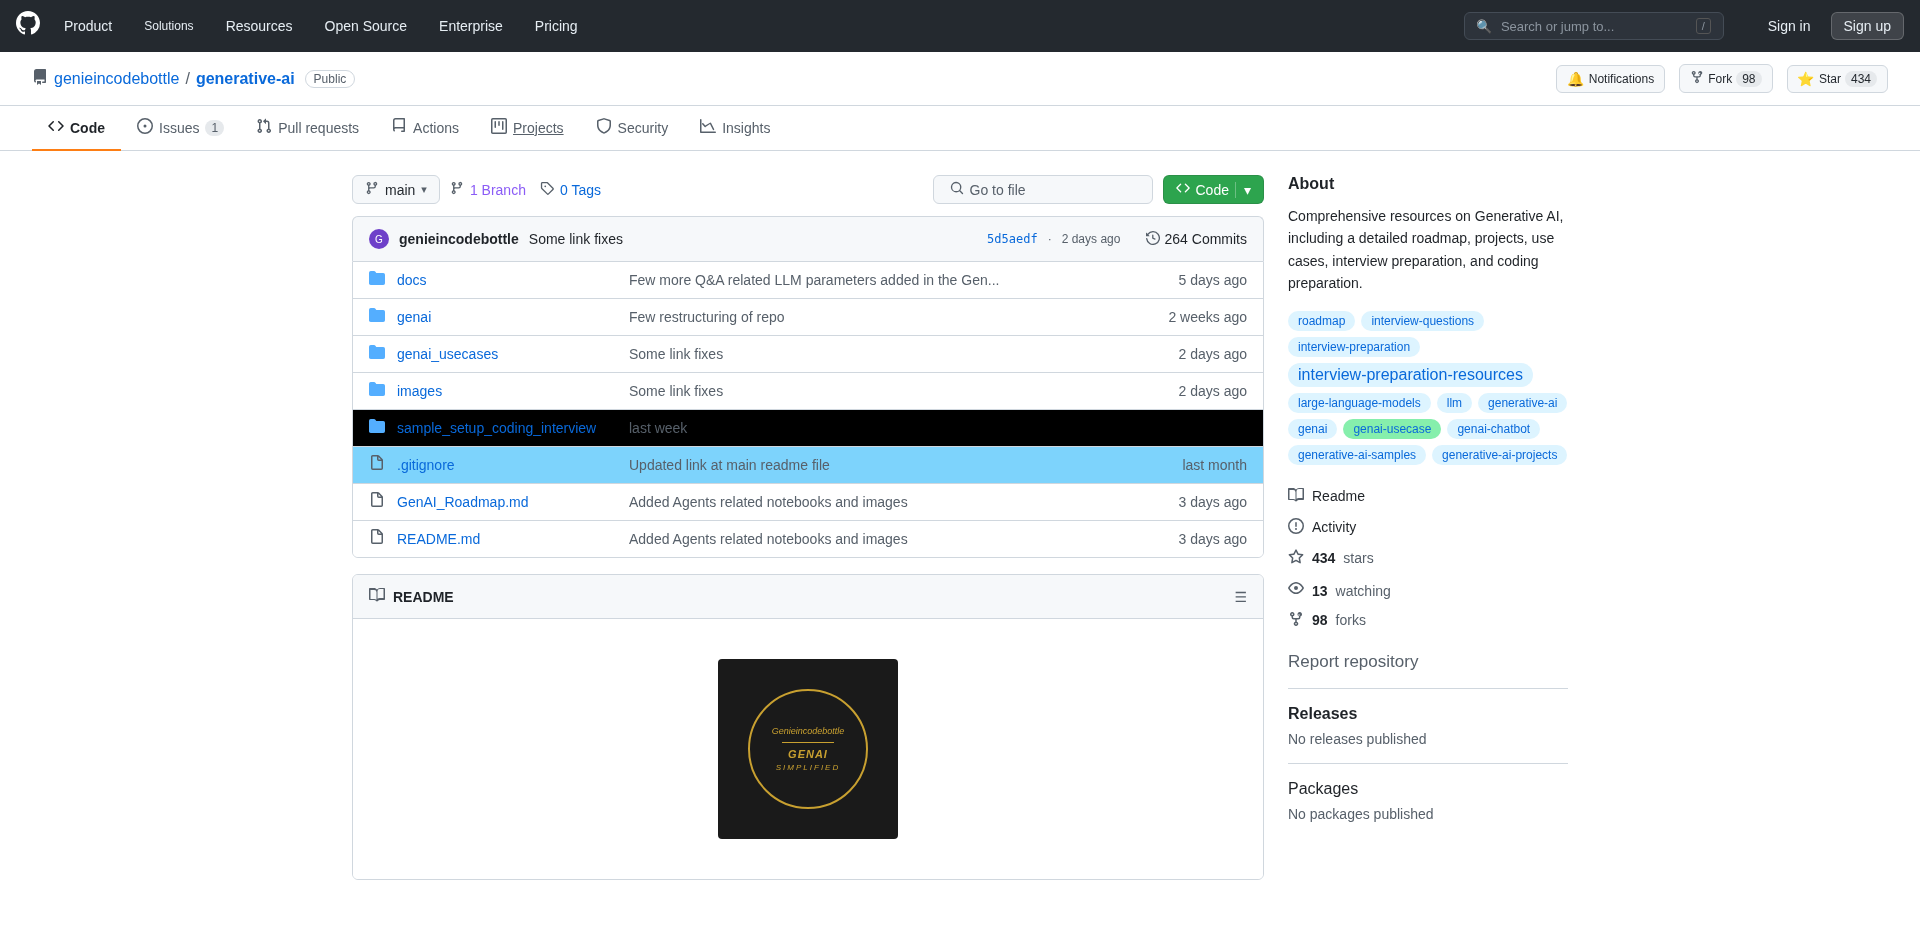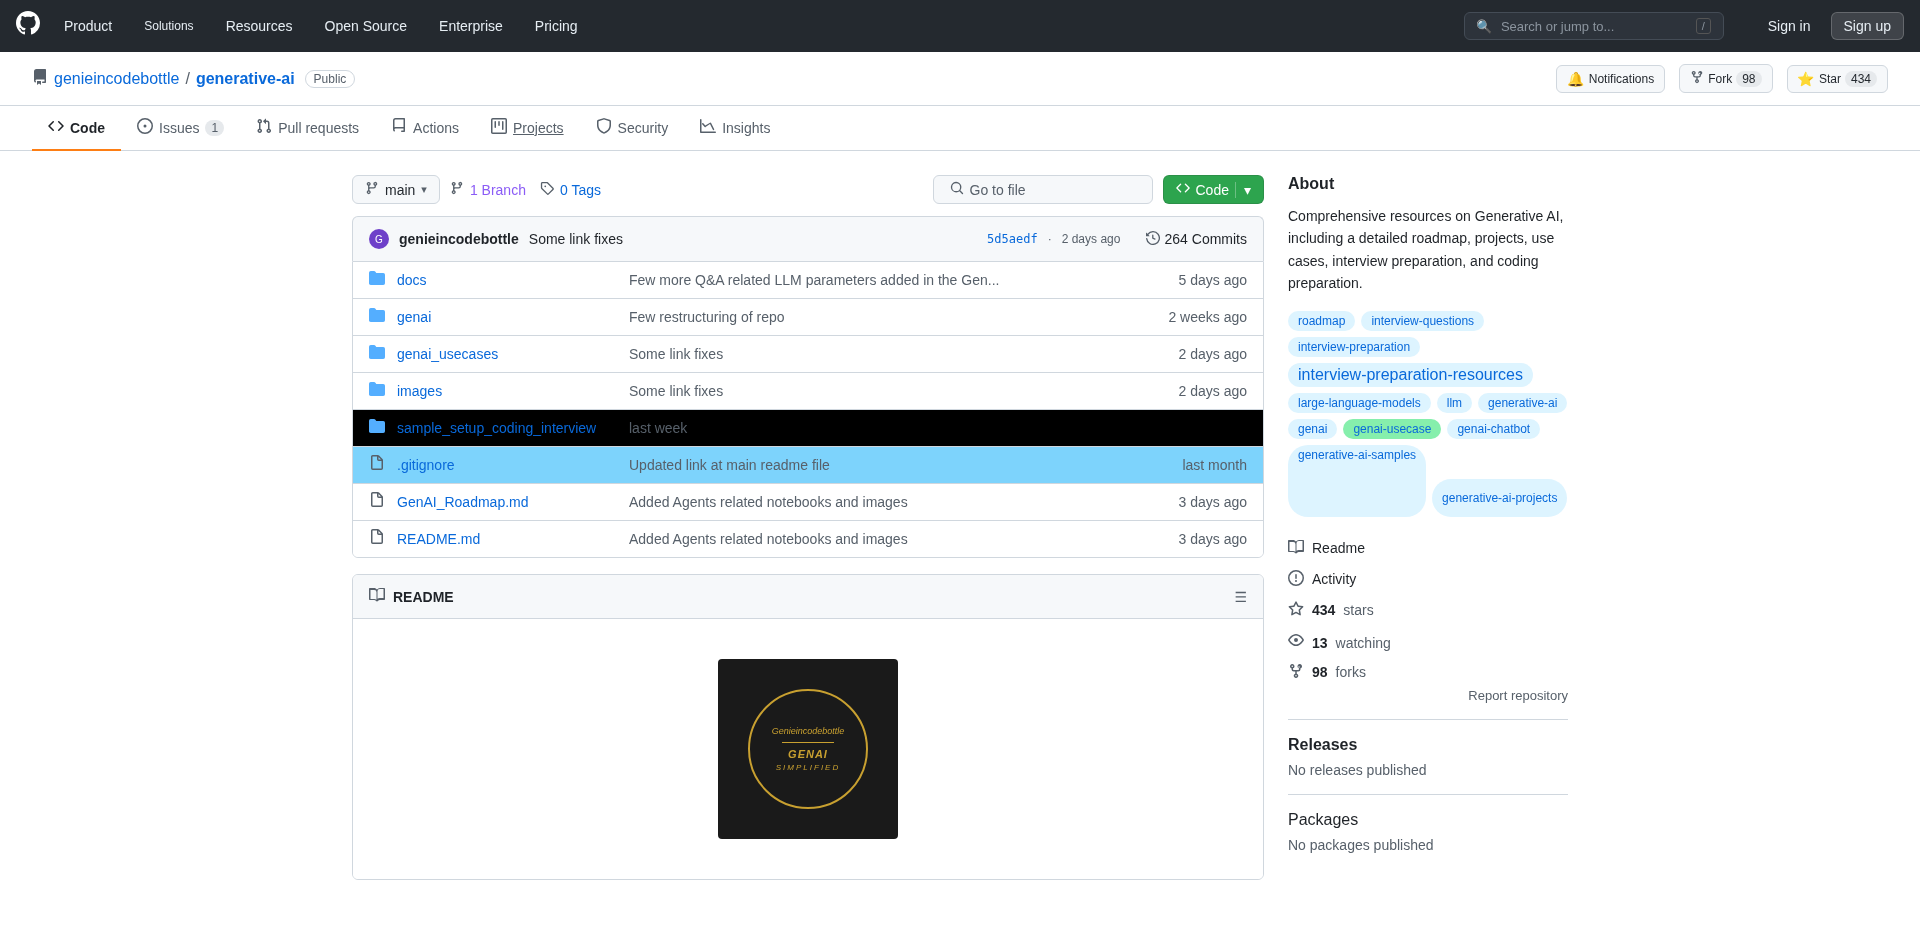--- a/index.html
+++ b/index.html
@@ -319,21 +319,21 @@
       <span style="background:#ddf4ff; color:#0969da; border-radius:20px; padding:3px 10px; font-size:12px; cursor:pointer;">interview-questions</span>
       <span style="background:#ddf4ff; color:#0969da; border-radius:20px; padding:3px 10px; font-size:12px; cursor:pointer;">interview-preparation</span>
       <span style="background:#ddf4ff; color:#0969da; border-radius:20px; padding:3px 10px; font-size:16px; cursor:pointer;">interview-preparation-resources</span>
       <span style="background:#ddf4ff; color:#0969da; border-radius:20px; padding:3px 10px; font-size:12px; cursor:pointer;">large-language-models</span>
       <span style="background:#ddf4ff; color:#0969da; border-radius:20px; padding:3px 10px; font-size:12px; cursor:pointer;">llm</span>
       <span style="background:#ddf4ff; color:#0969da; border-radius:20px; padding:3px 10px; font-size:12px; cursor:pointer;">generative-ai</span>
       <span style="background:#ddf4ff; color:#0969da; border-radius:20px; padding:3px 10px; font-size:12px; cursor:pointer;">genai</span>
       <span style="background:#86efac; color:#0969da; border-radius:20px; padding:3px 10px; font-size:12px; cursor:pointer;">genai-usecase</span>
       <span style="background:#ddf4ff; color:#0969da; border-radius:20px; padding:3px 10px; font-size:12px; cursor:pointer;">genai-chatbot</span>
       <span style="background:#ddf4ff; color:#0969da; border-radius:20px; padding:3px 10px; font-size:12px; cursor:pointer;">generative-ai-samples</span>
-      <span style="background:#ddf4ff; color:#0969da; border-radius:20px; padding:12px 10px; font-size:12px; cursor:pointer;margin-top:34px;">generative-ai-projects</span>
+      <span style="background:#ddf4ff; color:#0969da; border-radius:20px; padding:3px 10px; font-size:12px; cursor:pointer;">generative-ai-projects</span>
     </div>
 
     <div style="display:flex; align-items:center; gap:8px; padding:6px 0; font-size:14px; color:#57606a; cursor:pointer;">
       <span>
         <svg width="16" height="16" viewBox="0 0 16 16" fill="#57606a">
             <path fill-rule="evenodd" d="M0 1.75A.75.75 0 01.75 1h4.253c1.227 0 2.317.59 3 1.501A3.744 3.744 0 0111.006 1h4.245a.75.75 0 01.75.75v10.5a.75.75 0 01-.75.75h-4.507a2.25 2.25 0 00-1.591.659l-.622.621a.75.75 0 01-1.06 0l-.622-.621A2.25 2.25 0 005.258 13H.75a.75.75 0 01-.75-.75V1.75zm8.5 2.502a2.25 2.25 0 012.25-2.252H14.5v9h-3.757a3.75 3.75 0 00-2.243.743V4.252zm-1 8.49a3.75 3.75 0 00-2.243-.742H1.5v-9h3.75a2.25 2.25 0 012.25 2.252v8.24z"></path>
           </svg>
       </span>
       <span style="color:#1f2328;">Readme</span>
     </div>
@@ -366,21 +366,21 @@
     <div style="display:flex; align-items:center; gap:8px; padding:6px 0; font-size:14px; cursor:pointer;">
       <span>
         <svg width="16" height="16" viewBox="0 0 16 16" fill="#57606a">
             <path fill-rule="evenodd" d="M5 3.25a.75.75 0 11-1.5 0 .75.75 0 011.5 0zm0 2.122a2.25 2.25 0 10-1.5 0v.878A2.25 2.25 0 005.75 8.5h1.5v2.128a2.251 2.251 0 101.5 0V8.5h1.5a2.25 2.25 0 002.25-2.25v-.878a2.25 2.25 0 10-1.5 0v.878a.75.75 0 01-.75.75h-4.5A.75.75 0 015 6.25v-.878zm3.75 7.378a.75.75 0 11-1.5 0 .75.75 0 011.5 0zm3-8.75a.75.75 0 11-1.5 0 .75.75 0 011.5 0z"></path>
           </svg>
       </span>
       <span style="font-weight:600; color:#1f2328;">98</span>
       <span style="color:#57606a;">forks</span>
     </div>
 
-    <span style="color:#57606a; font-size:13px; cursor:pointer; display:block; margin-top:0;text-align:right;">Report repository</span>
+    <span style="color:#57606a; font-size:17px; cursor:pointer; display:block; margin-top:16px;">Report repository</span>
 
     <hr style="border:none; border-top:1px solid #d0d7de; margin:16px 0;">
 
     <h3 style="font-size:16px; font-weight:600; color:#1f2328; margin-bottom:8px;">Releases</h3>
     <p style="font-size:14px; color:#57606a;">No releases published</p>
 
     <hr style="border:none; border-top:1px solid #d0d7de; margin:16px 0;">
 
     <h3 style="font-size:16px; font-weight:400; color:#1f2328; margin-bottom:8px;">Packages</h3>
     <p style="font-size:14px; color:#57606a;">No packages published</p>

